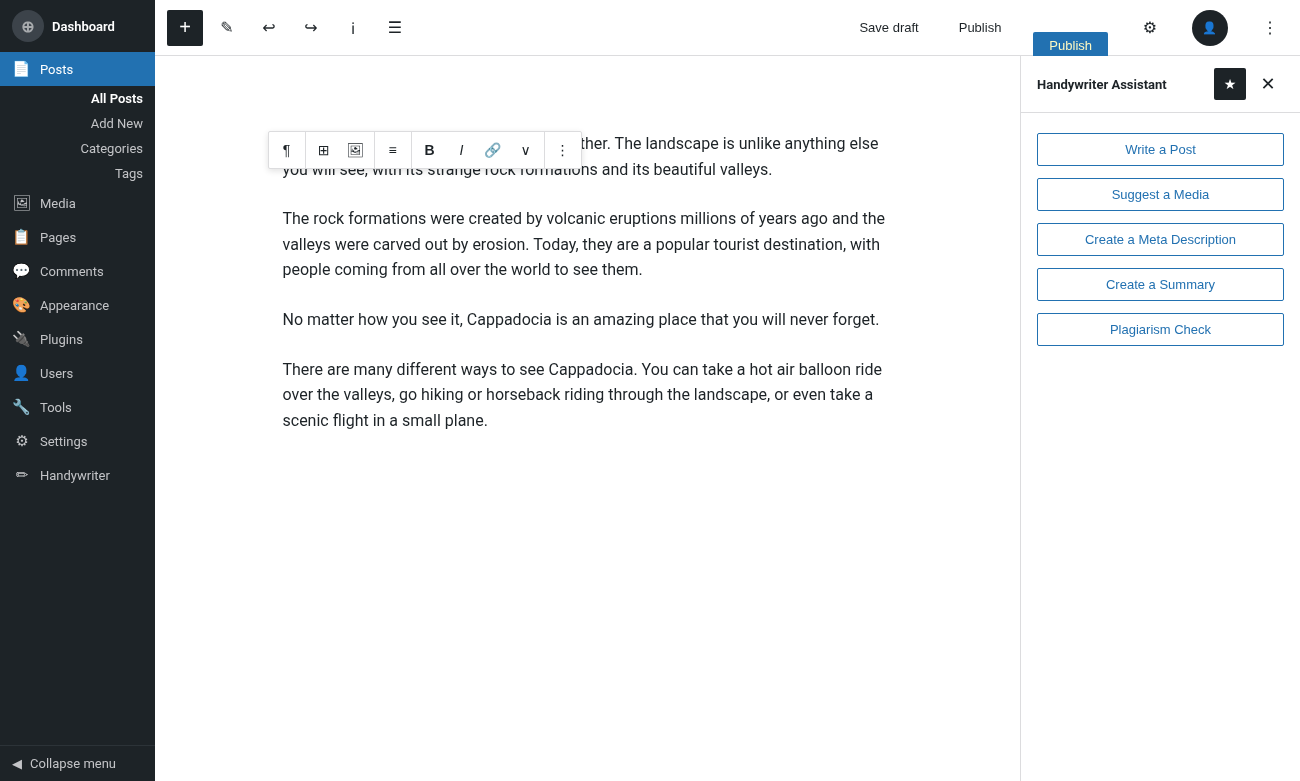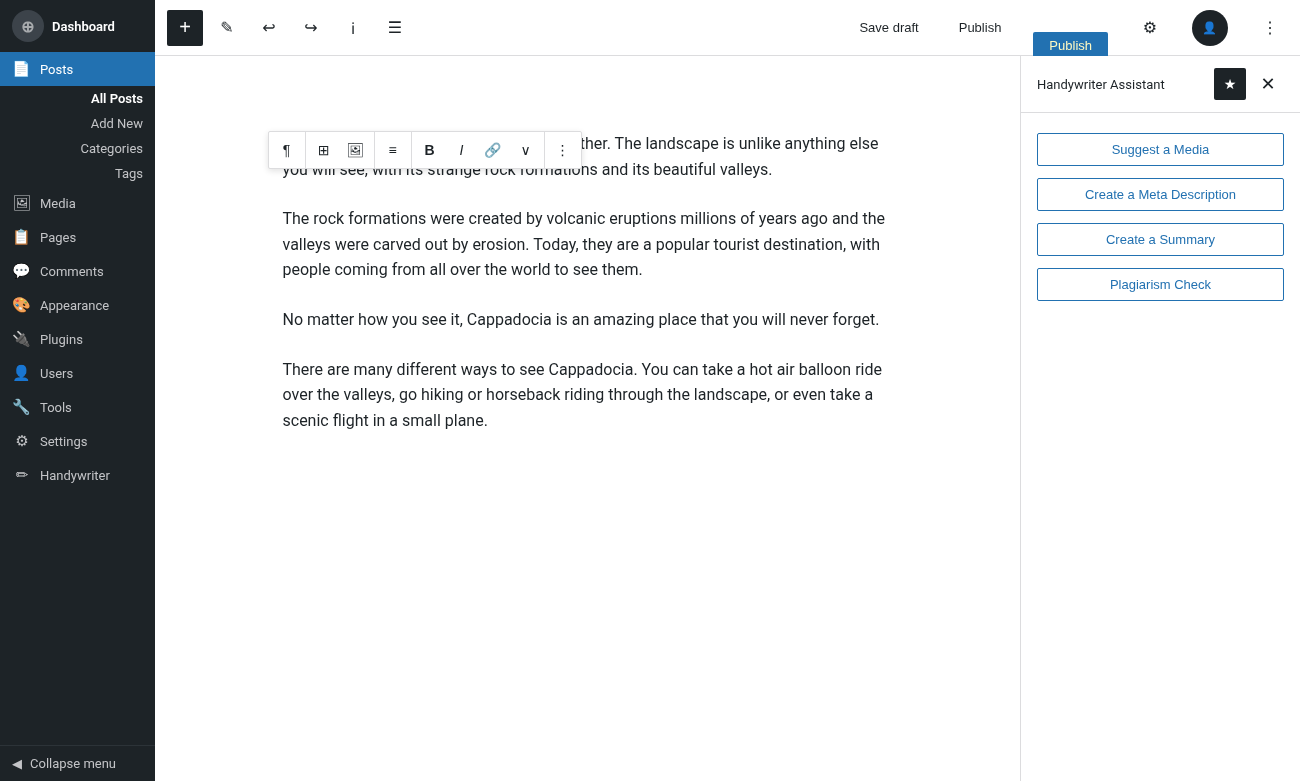--- a/index.html
+++ b/index.html
@@ -201,21 +201,21 @@
     }
     .panel-header {
       display: flex;
       align-items: center;
       justify-content: space-between;
       padding: 12px 16px;
       border-bottom: 1px solid #dcdcde;
     }
     .panel-title {
       font-size: 13px;
-      font-weight: 400;
+      font-weight: 700;
       color: #1d2327;
     }
     .panel-header-icons { display: flex; align-items: center; gap: 6px; }
     .panel-star-btn {
       width: 32px; height: 32px;
       background: #1d2327;
       border: none; border-radius: 2px; cursor: pointer;
       display: flex; align-items: center; justify-content: center;
       color: #fff; font-size: 14px;
     }
@@ -372,20 +372,21 @@
 
     <div id="right-panel">
       <div class="panel-header">
         <span class="panel-title">Handywriter Assistant</span>
         <div class="panel-header-icons">
           <button class="panel-star-btn">★</button>
           <button class="panel-close-btn">✕</button>
         </div>
       </div>
       <div class="panel-body">
+        <button class="panel-btn">Write a Post</button>
         <button class="panel-btn">Suggest a Media</button>
         <button class="panel-btn">Create a Meta Description</button>
         <button class="panel-btn">Create a Summary</button>
         <button class="panel-btn">Plagiarism Check</button>
       </div>
     </div>
 
   </div>
 </div>
 

